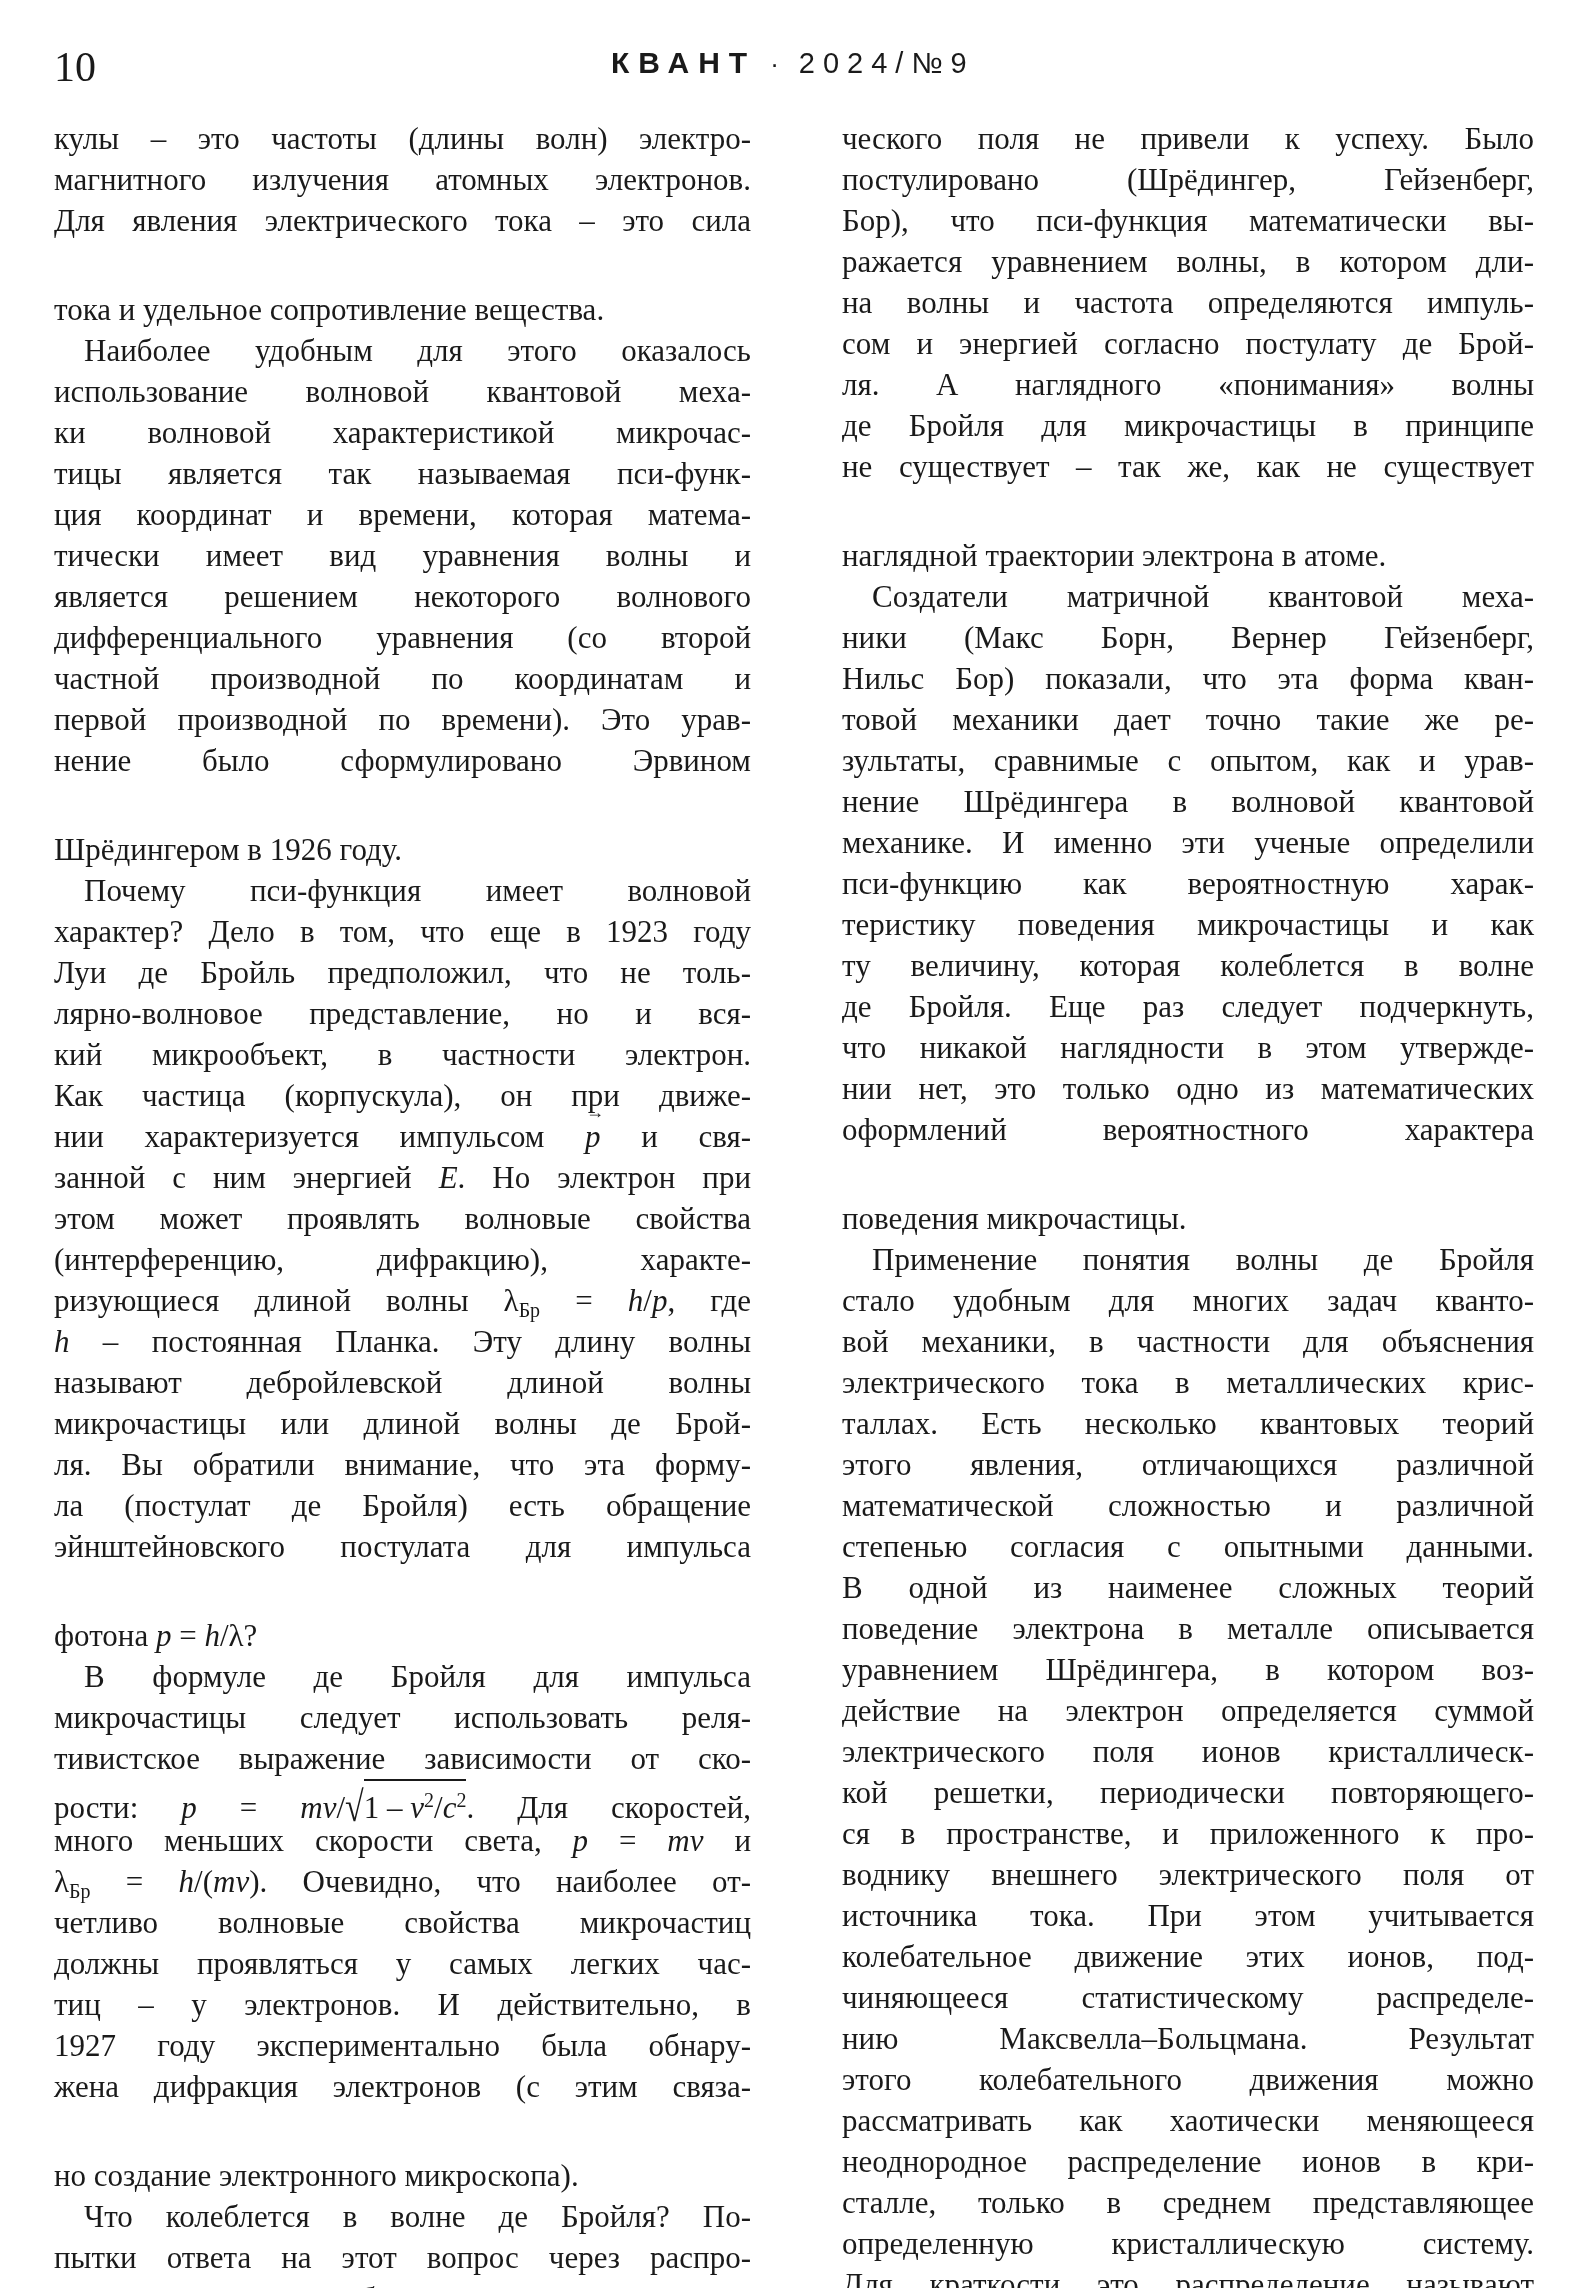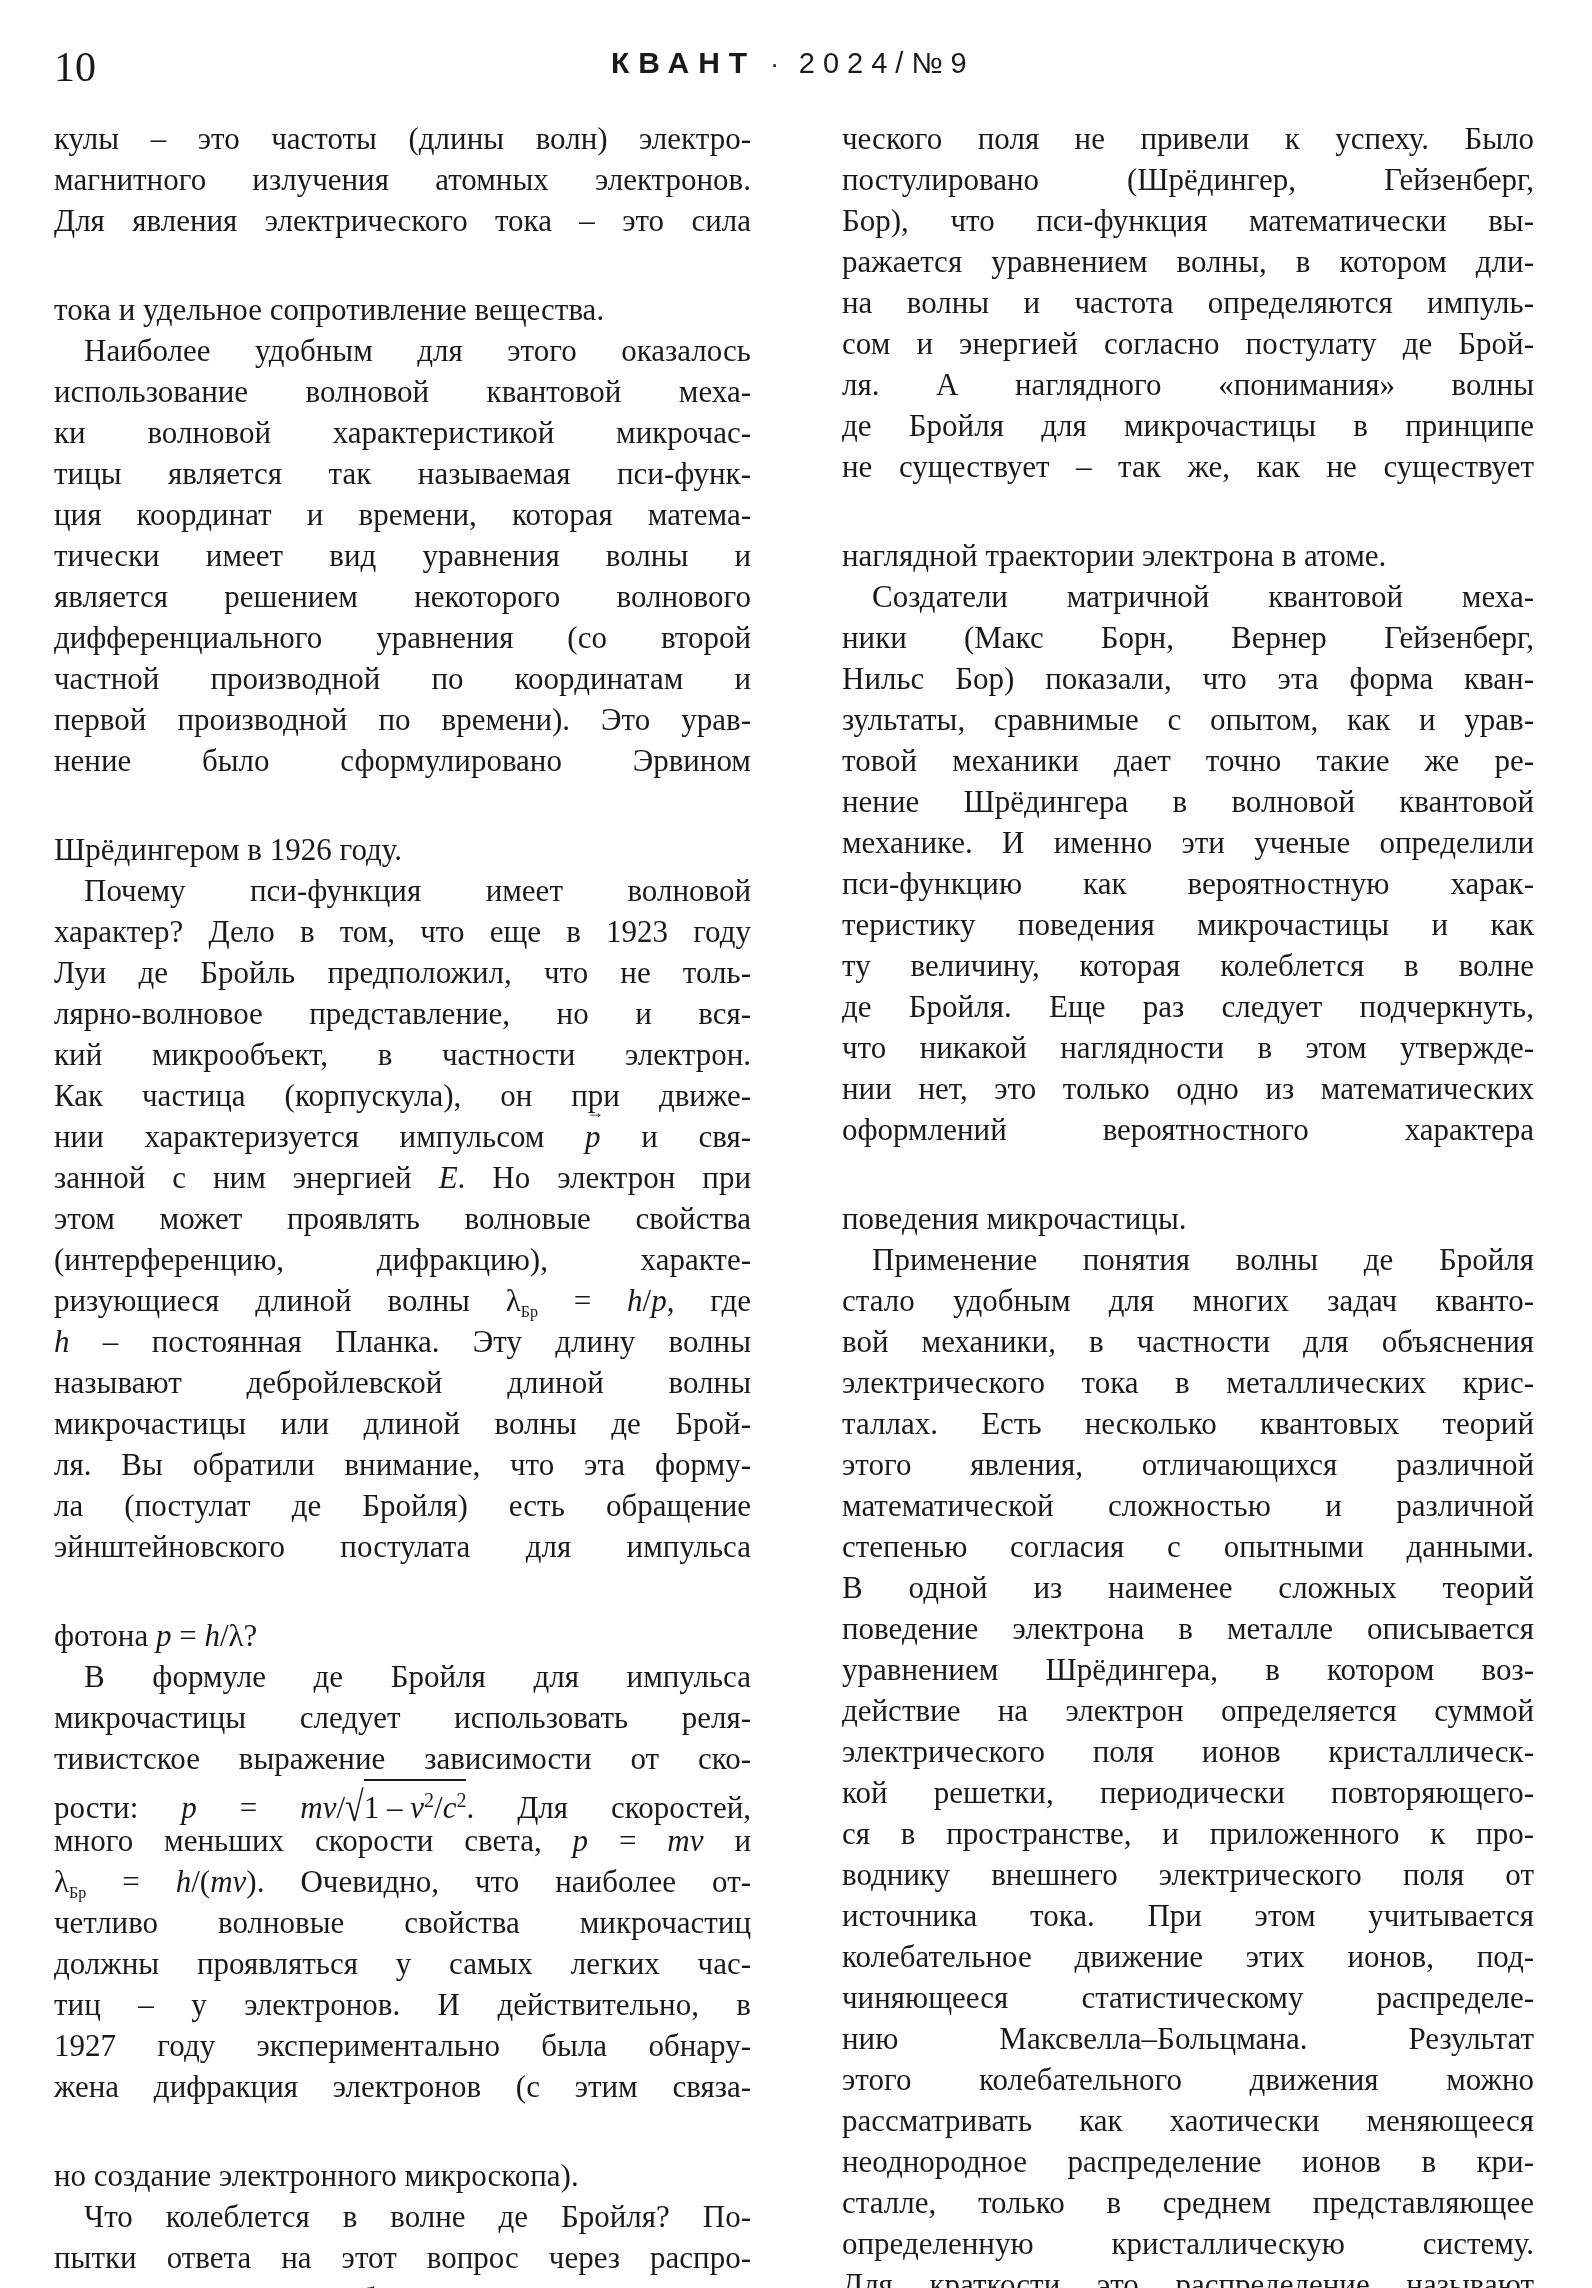--- a/index.html
+++ b/index.html
@@ -11,21 +11,21 @@
   .running-head .dot { font-family: "Liberation Sans", sans-serif; margin: 0 20px 0 14px; font-size: 26px; }
   .running-head .issue { font-family: "Liberation Sans", sans-serif; letter-spacing: 8px; font-size: 29px; }
   .column { position: absolute; top: 118px; }
   #col-left { left: 54px; width: 697px; }
   #col-right { left: 842px; width: 692px; }
   .line { display: block; height: 41px; line-height: 41px; font-size: 31px; white-space: nowrap;
           text-align: justify; text-align-last: justify; }
   .line.end { text-align-last: left; margin-top: 48px; }
   .line.indent { padding-left: 30px; }
   .seg-i { font-style: italic; }
-  .seg-sub { font-size: 16px; vertical-align: -6px; line-height: 0; }
+  .seg-sub { font-size: 20px; vertical-align: -6px; line-height: 0; }
   .seg-sup { font-size: 20px; vertical-align: 11px; line-height: 0; }
   .seg-vec { font-style: italic; position: relative; display: inline-block; }
   .seg-vec::before { content: "\2192"; position: absolute; left: 1px; top: -13px; font-size: 18px; font-style: normal; line-height: 1; }
   .seg-sqrt-open { display: inline-block; font-size: 34px; transform: scaleY(1.25); }
   .seg-sqrt-body { border-top: 2px solid #1a1a1a; padding-top: 12px; display: inline-block; line-height: 30px; }
 </style>
 </head>
 <body>
 
 <div class="page-number">10</div>
@@ -91,22 +91,22 @@
     <div class="line"><span>ражается уравнением волны, в котором дли-</span></div>
     <div class="line"><span>на волны и частота определяются импуль-</span></div>
     <div class="line"><span>сом и энергией согласно постулату де Брой-</span></div>
     <div class="line"><span>ля. А наглядного «понимания» волны</span></div>
     <div class="line"><span>де Бройля для микрочастицы в принципе</span></div>
     <div class="line"><span>не существует – так же, как не существует</span></div>
     <div class="line end"><span>наглядной траектории электрона в атоме.</span></div>
     <div class="line indent"><span>Создатели матричной квантовой меха-</span></div>
     <div class="line"><span>ники (Макс Борн, Вернер Гейзенберг,</span></div>
     <div class="line"><span>Нильс Бор) показали, что эта форма кван-</span></div>
+    <div class="line"><span>товой механики дает точно такие же ре-</span></div>
     <div class="line"><span>зультаты, сравнимые с опытом, как и урав-</span></div>
-    <div class="line"><span>товой механики дает точно такие же ре-</span></div>
     <div class="line"><span>нение Шрёдингера в волновой квантовой</span></div>
     <div class="line"><span>механике. И именно эти ученые определили</span></div>
     <div class="line"><span>пси-функцию как вероятностную харак-</span></div>
     <div class="line"><span>теристику поведения микрочастицы и как</span></div>
     <div class="line"><span>ту величину, которая колеблется в волне</span></div>
     <div class="line"><span>де Бройля. Еще раз следует подчеркнуть,</span></div>
     <div class="line"><span>что никакой наглядности в этом утвержде-</span></div>
     <div class="line"><span>нии нет, это только одно из математических</span></div>
     <div class="line"><span>оформлений вероятностного характера</span></div>
     <div class="line end"><span>поведения микрочастицы.</span></div>

